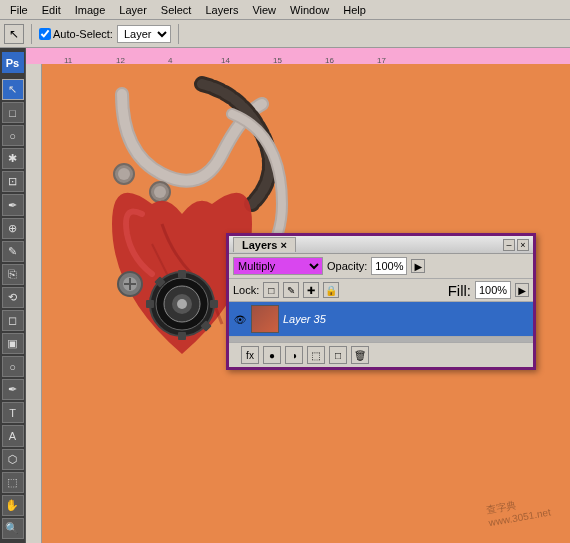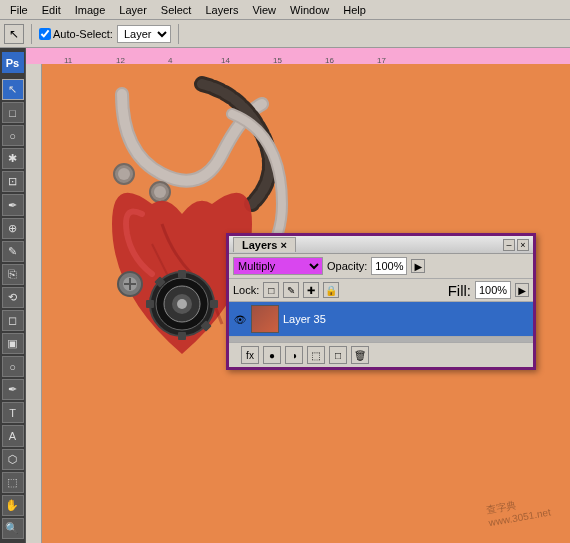--- a/index.html
+++ b/index.html
@@ -316,20 +316,21 @@
       width: 100%; height: 100%;
       background: linear-gradient(135deg, #a05040, #cc6040);
     }
     .layer-name {
       font-size: 11px;
       color: #000;
       flex: 1;
     }
     .layer-item.selected .layer-name {
       color: #fff;
+      font-style: italic;
     }
 
     
     #layers-panel-bottom {
       display: flex;
       align-items: center;
       padding: 3px 12px;
       gap: 4px;
       background: #d4d0c8;
       border-top: 1px solid #aaa;

